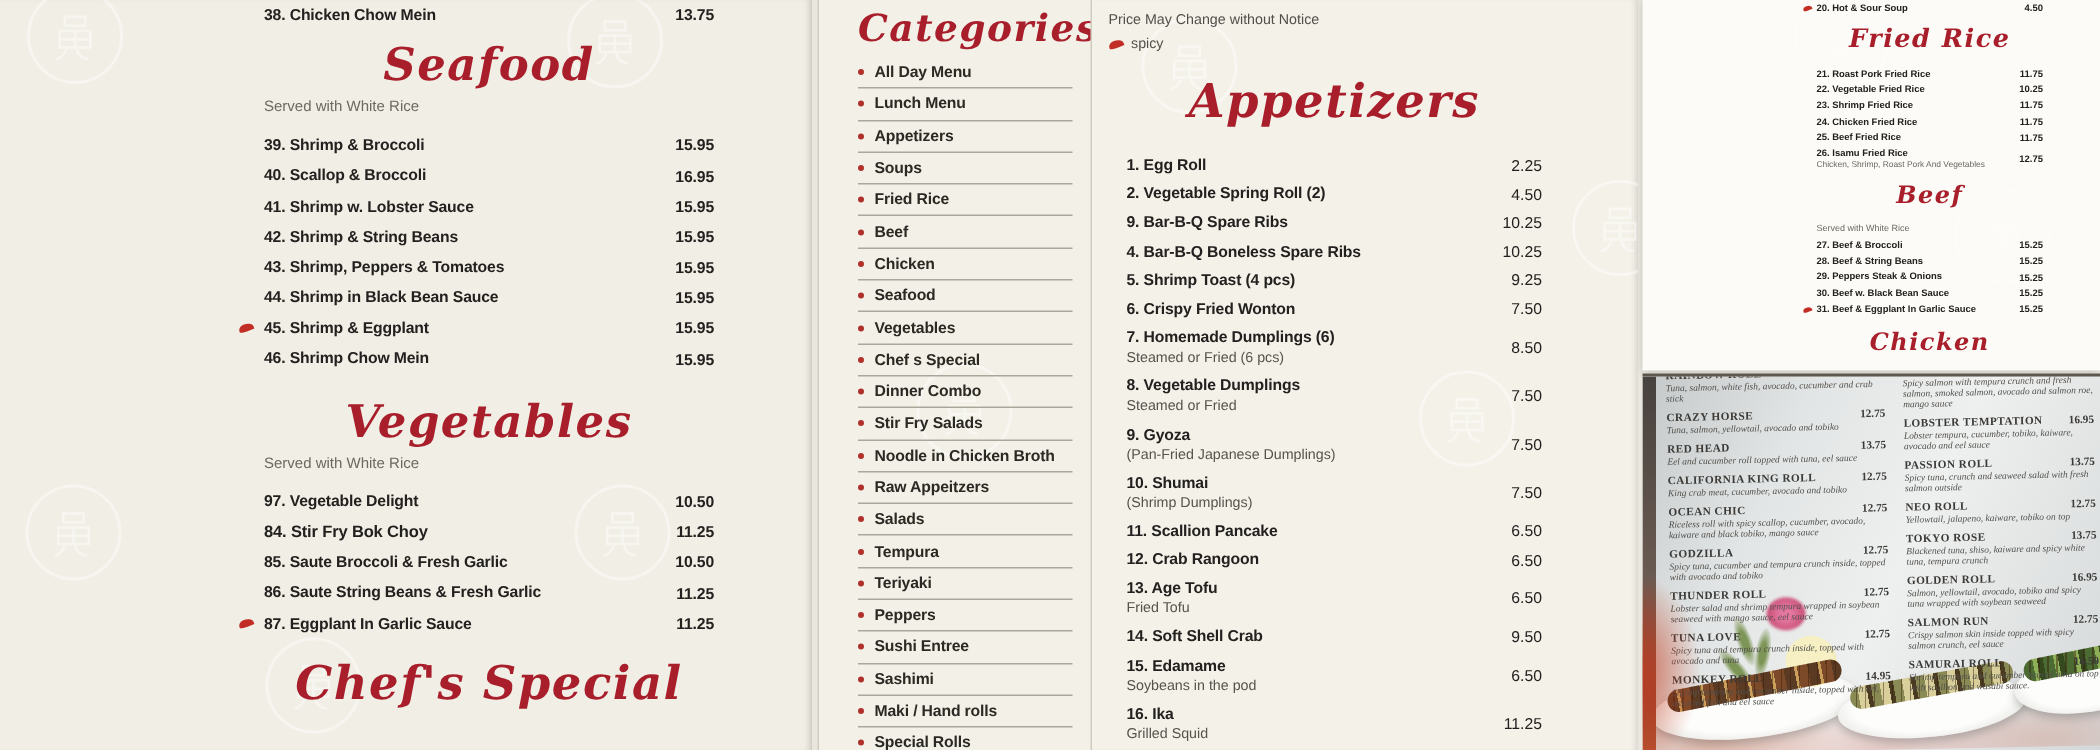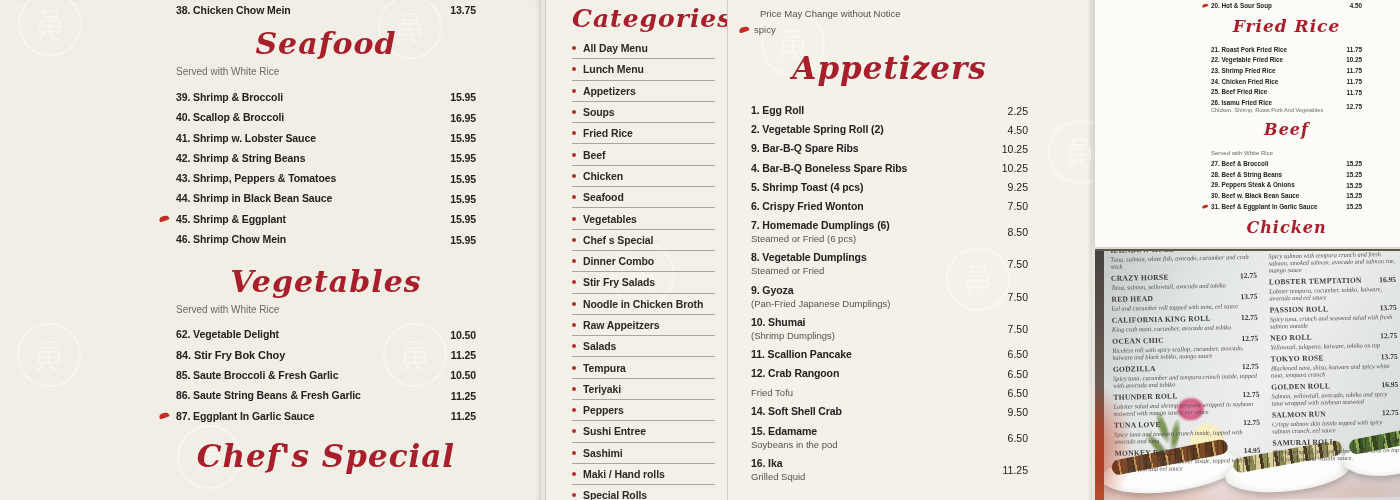--- a/index.html
+++ b/index.html
@@ -42,21 +42,21 @@
               padding:4px 12px 0 26px;overflow:hidden;}
   .cat-item{display:flex;align-items:center;height:20.3px;border-bottom:1px solid #a9a79a;
             cursor:pointer;}
   .cat-bullet{width:4px;height:4px;border-radius:50%;background:#b0312c;margin-right:7px;flex:none;}
   .cat-label{font-weight:700;font-size:10.5px;letter-spacing:-.1px;color:#2b2924;}
   .cat-list{margin-top:4px;}
 
   
   .panel-app{position:absolute;left:728px;top:0;width:364px;height:500px;background:#f4f1e9;
              padding:8px 0 0 11px;overflow:hidden;box-shadow:inset -4px 0 5px -3px rgba(0,0,0,.15);}
-  .app-notice{font-size:9.5px;color:#514f49;margin-left:21px;}
+  .app-notice{font-size:9.5px;color:#514f49;}
   .app-legend{display:flex;align-items:center;gap:5px;margin-top:5px;font-size:9.5px;color:#514f49;}
   .app-legend .chili{position:static;}
   .app-col{margin-left:12px;width:277px;}
   .panel-app .h-lg{margin-top:14px;line-height:38px;font-size:31px;}
   .app-items{margin-top:17px;}
   .app-items .row{margin-bottom:6.2px;gap:16px;}
   .nm-main{font-weight:700;font-size:10.5px;letter-spacing:-.1px;line-height:13px;}
   .nm-sub{font-weight:400;font-size:9.5px;color:#55534c;line-height:12px;margin-top:1px;}
   .app-items .pr{font-weight:400;font-size:10.5px;}
 
@@ -244,21 +244,21 @@
           </div>
         </div>
 
       <h2 class="script h-lg veg">Vegetables</h2>
       <div class="note">Served with White Rice</div>
       <div>
 
           <div class="row lp-row">
 
             <span class="nm">
-              <span class="nm-main" style="font-size:10.5px">62. Vegetable Delight</span>
+              <span class="nm-main" style="font-size:10.5px">97. Vegetable Delight</span>
             </span>
             <span class="pr">10.50</span>
           </div>
 
           <div class="row lp-row">
 
             <span class="nm">
               <span class="nm-main" style="font-size:11px">84. Stir Fry Bok Choy</span>
             </span>
             <span class="pr">11.25</span>
@@ -556,20 +556,21 @@
               <span class="nm">
                 <span class="nm-main">12. Crab Rangoon</span>
 
               </span>
               <span class="pr">6.50</span>
             </div>
 
             <div class="row">
 
               <span class="nm">
+                <span class="nm-main">13. Age Tofu</span>
                 <span class="nm-sub">Fried Tofu</span>
               </span>
               <span class="pr">6.50</span>
             </div>
 
             <div class="row">
 
               <span class="nm">
                 <span class="nm-main">14. Soft Shell Crab</span>
 

